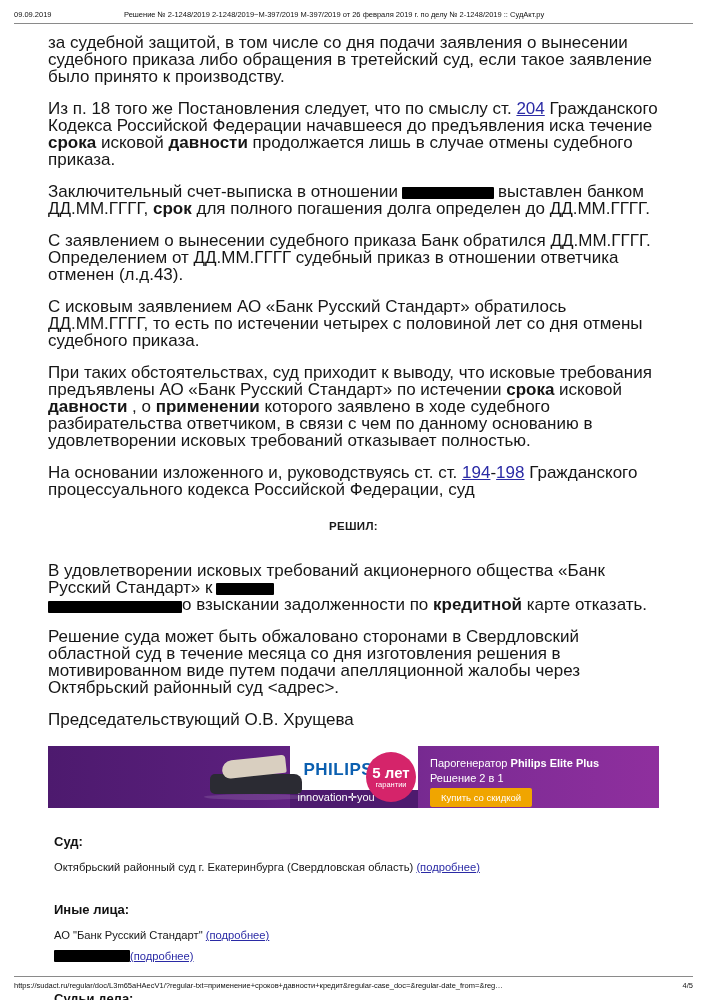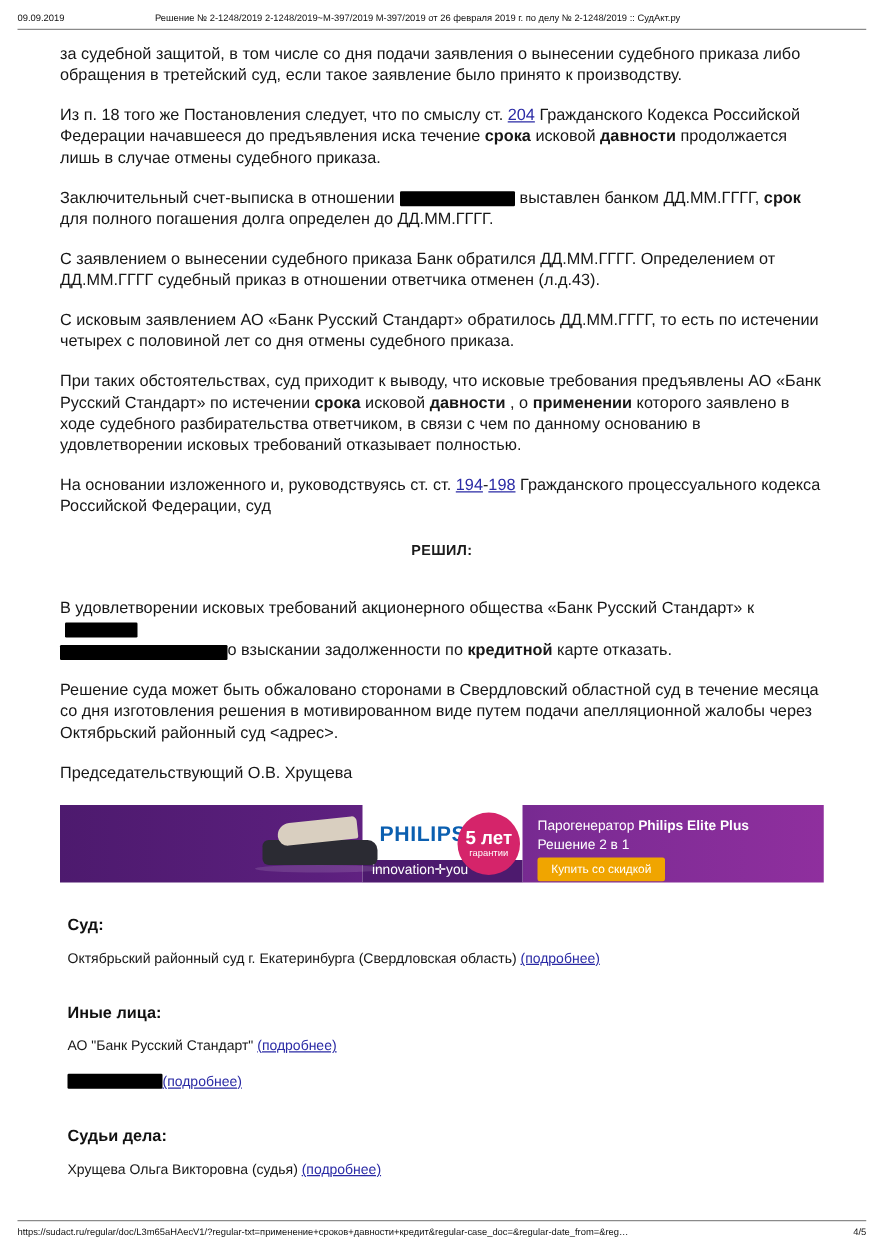--- a/index.html
+++ b/index.html
@@ -42,21 +42,21 @@
   }
   .rule {
     border-top: 1px solid #8a8a8a;
     margin: 4px 14px 0 14px;
   }
   
   .content {
     padding: 10px 48px 0 48px;
   }
   p.para {
-    font-size: 13px;
+    font-size: 17px;
     line-height: 17px;
     margin: 0 0 15px 0;
     text-align: left;
     color: #161616;
   }
   b { font-weight: bold; }
   a.lnk {
     color: #2a2aa5;
     text-decoration: underline;
   }
@@ -184,21 +184,21 @@
   }
   .meta h3 {
     font-size: 13px;
     font-weight: bold;
     margin: 0 0 10px 0;
     color: #111;
   }
   .meta .row {
     font-size: 11.2px;
     line-height: 17px;
-    margin: 12px 0 4px 0;
+    margin: 0 0 4px 0;
     color: #161616;
   }
   .sect { margin-bottom: 26px; }
   .sect.sect-judges { margin-bottom: 0; }
   
   .footer {
     position: absolute;
     left: 0;
     bottom: 0;
     width: 707px;

